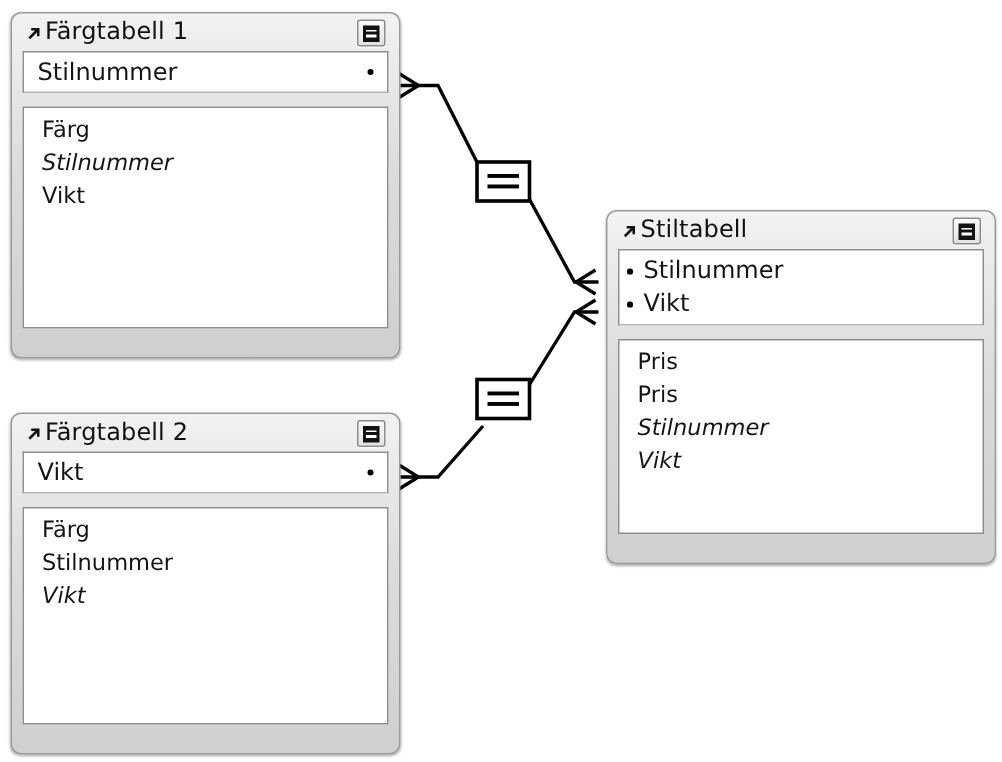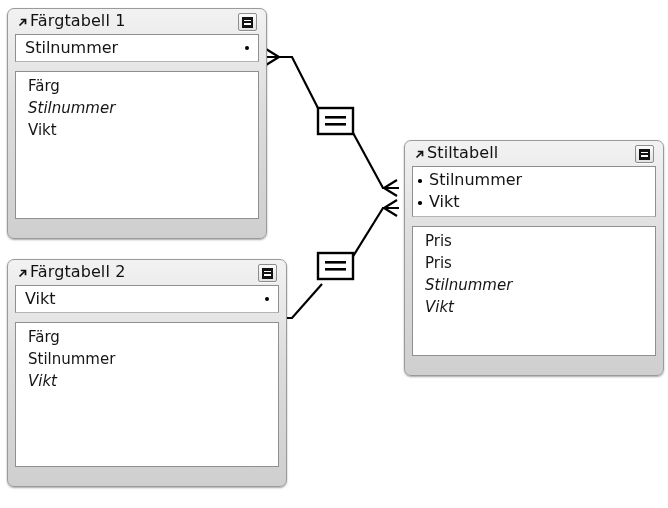--- a/index.html
+++ b/index.html
@@ -301,21 +301,21 @@
     </div>
     <div class="field-row italic">
       <span class="field-label">Stilnummer</span>
     </div>
     <div class="field-row italic">
       <span class="field-label">Vikt</span>
     </div>
   </div>
 </div>
 
-<div class="toc" style="left:7px; top:259px; width:280px; height:228px;">
+<div class="toc" style="left:7px; top:275px; width:260px; height:228px;">
   <div class="toc-titlebar">
     <svg class="toc-arrow-icon" viewBox="0 0 13 13">
       <path d="M 3.5,9.5 L 9.5,3.5 M 4.8,3.5 L 9.5,3.5 L 9.5,8.2" fill="none" stroke="#111" stroke-width="1.7"></path>
     </svg>
     <span class="toc-title">Färgtabell 2</span>
     <div class="toc-menu-button">
       <span class="toc-menu-glyph">
           <i></i>
           <i></i>
         </span>

